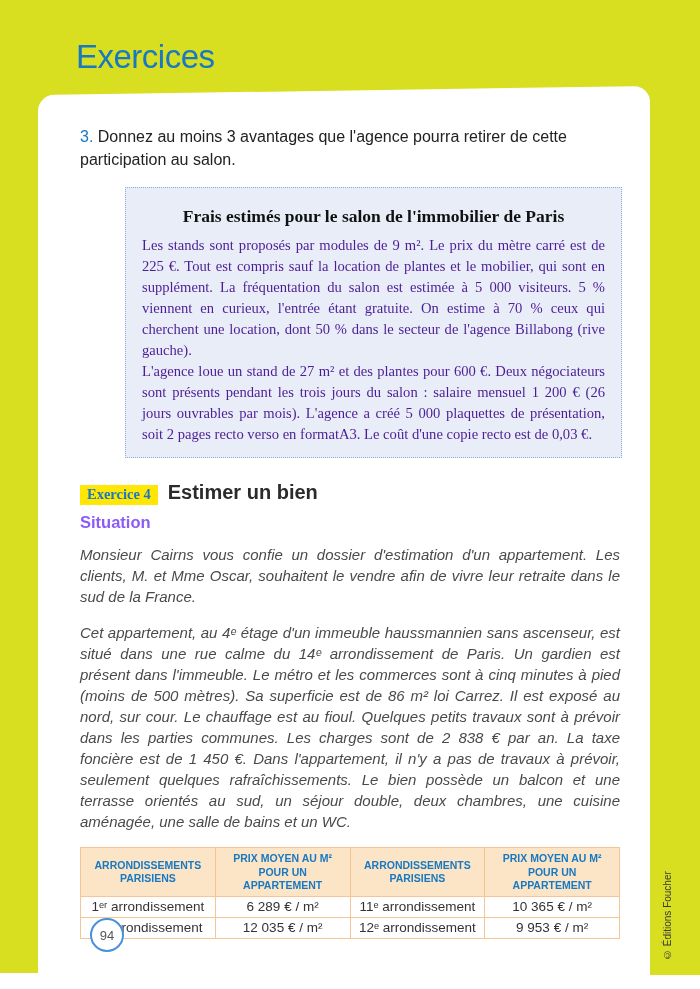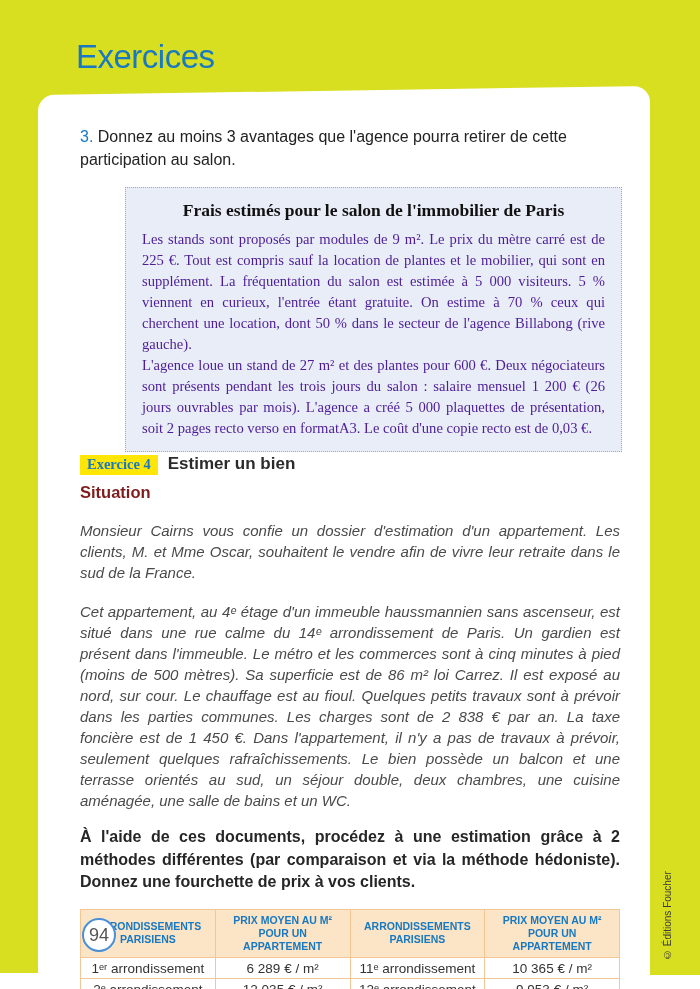--- a/index.html
+++ b/index.html
@@ -10,41 +10,41 @@
   .frame-right{position:absolute;top:0;left:648px;width:52px;height:975px;background:#d8de20;}
   .card-bg{position:absolute;left:38px;top:86px;width:612px;height:895px;background:#ffffff;
            border-radius:16px 16px 0 0;transform:skewY(-0.85deg);transform-origin:top right;}
   .page-title{position:absolute;left:76px;top:16px;color:#1878c2;font-size:33px;font-weight:normal;
               letter-spacing:-0.5px;}
   .content{position:absolute;left:38px;top:86px;width:612px;box-sizing:border-box;
            padding:24px 30px 0 42px;color:#1d1d1d;}
   .q3{font-size:16px;font-weight:normal;line-height:1.42;color:#222;}
   .q-num{color:#1878c2;}
   .info-box{margin:14px 0 0 45px;width:497px;box-sizing:border-box;background:#e9edf8;
-            border:1.5px dotted #8fa9d8;padding:10px 16px 12px 16px;
+            border:1.5px dotted #8fa9d8;padding:16px 16px 12px 16px;
             font-family:"Liberation Serif","DejaVu Serif",serif;}
   .info-box h2{margin:2px 0 8px 0;text-align:center;font-size:17.5px;font-weight:bold;color:#111;}
   .info-box p{margin:0;font-size:14.6px;line-height:1.44;text-align:justify;color:#4c1d95;}
-  .ex4-row{margin-top:2px;display:flex;align-items:baseline;}
+  .ex4-row{margin-top:23px;display:flex;align-items:baseline;}
   .ex4-label{background:#ffe604;color:#1878c2;font-weight:bold;font-size:14.5px;
              padding:1px 7px 2px 7px;font-family:"Liberation Serif","DejaVu Serif",serif;}
-  .ex4-title{font-weight:bold;font-size:17px;color:#2b2b2b;margin-left:10px;}
-  .situation{font-weight:bold;font-size:16.5px;margin-top:8px;color:#7f1d1d;}
-  .sit-para{font-style:italic;color:#4a4a4a;font-size:15px;line-height:1.4;margin-top:18px;
+  .ex4-title{font-weight:bold;font-size:20px;color:#2b2b2b;margin-left:10px;}
+  .situation{font-weight:bold;font-size:16.5px;margin-top:8px;color:#8b5cf6;}
+  .sit-para{font-style:italic;color:#4a4a4a;font-size:15px;line-height:1.4;margin-top:12px;
             text-align:justify;}
   .instruction{font-weight:bold;font-size:16px;line-height:1.38;margin-top:11px;color:#262626;
                text-align:justify;}
   table.prices{margin-top:10px;width:540px;border-collapse:collapse;table-layout:fixed;}
   table.prices th{background:#fbe5c6;color:#1878c2;font-size:10.5px;font-weight:bold;
                   padding:4px 2px;line-height:1.25;text-transform:uppercase;}
   table.prices th,table.prices td{border:1px solid #f2c795;text-align:center;}
   table.prices td{font-size:13.5px;color:#333;padding:1px 3px;height:18px;}
-  .page-num{position:absolute;left:82px;top:918px;width:30px;height:30px;border:2px solid #4a90d9;
+  .page-num{position:absolute;left:90px;top:918px;width:30px;height:30px;border:2px solid #4a90d9;
             border-radius:50%;display:flex;align-items:center;justify-content:center;
-            font-size:18px;color:#555;background:#fff;}
+            font-size:13px;color:#555;background:#fff;}
   .copyright{position:absolute;left:662px;top:800px;height:160px;color:#3a3a3a;font-size:10px;
              writing-mode:vertical-rl;transform:rotate(180deg);display:flex;align-items:center;
              white-space:nowrap;}
 </style>
 </head>
 <body>
 
 <div class="frame-top"></div>
 <div class="frame-left"></div>
 <div class="frame-right"></div>
@@ -65,21 +65,20 @@
   <div class="ex4-row">
     <span class="ex4-label">Exercice 4</span>
     <span class="ex4-title">Estimer un bien</span>
   </div>
 
   <div class="situation">Situation</div>
 
   <p class="sit-para">Monsieur Cairns vous confie un dossier d'estimation d'un appartement. Les clients, M. et Mme Oscar, souhaitent le vendre afin de vivre leur retraite dans le sud de la France.</p>
   <p class="sit-para">Cet appartement, au 4ᵉ étage d'un immeuble haussmannien sans ascenseur, est situé dans une rue calme du 14ᵉ arrondissement de Paris. Un gardien est présent dans l'immeuble. Le métro et les commerces sont à cinq minutes à pied (moins de 500 mètres). Sa superficie est de 86 m² loi Carrez. Il est exposé au nord, sur cour. Le chauffage est au fioul. Quelques petits travaux sont à prévoir dans les parties communes. Les charges sont de 2 838 € par an. La taxe foncière est de 1 450 €. Dans l'appartement, il n'y a pas de travaux à prévoir, seulement quelques rafraîchissements. Le bien possède un balcon et une terrasse orientés au sud, un séjour double, deux chambres, une cuisine aménagée, une salle de bains et un WC.</p>
 
-  <p class="instruction">À l'aide de ces documents, procédez à une estimation grâce à 2 méthodes différentes (par comparaison et via la méthode hédoniste). Donnez une fourchette de prix à vos clients.</p>
 
   <table class="prices">
     <thead>
       <tr>
         <th>ARRONDISSEMENTS PARISIENS</th>
         <th>PRIX MOYEN AU M² POUR UN APPARTEMENT</th>
         <th>ARRONDISSEMENTS PARISIENS</th>
         <th>PRIX MOYEN AU M² POUR UN APPARTEMENT</th>
       </tr>
     </thead>

